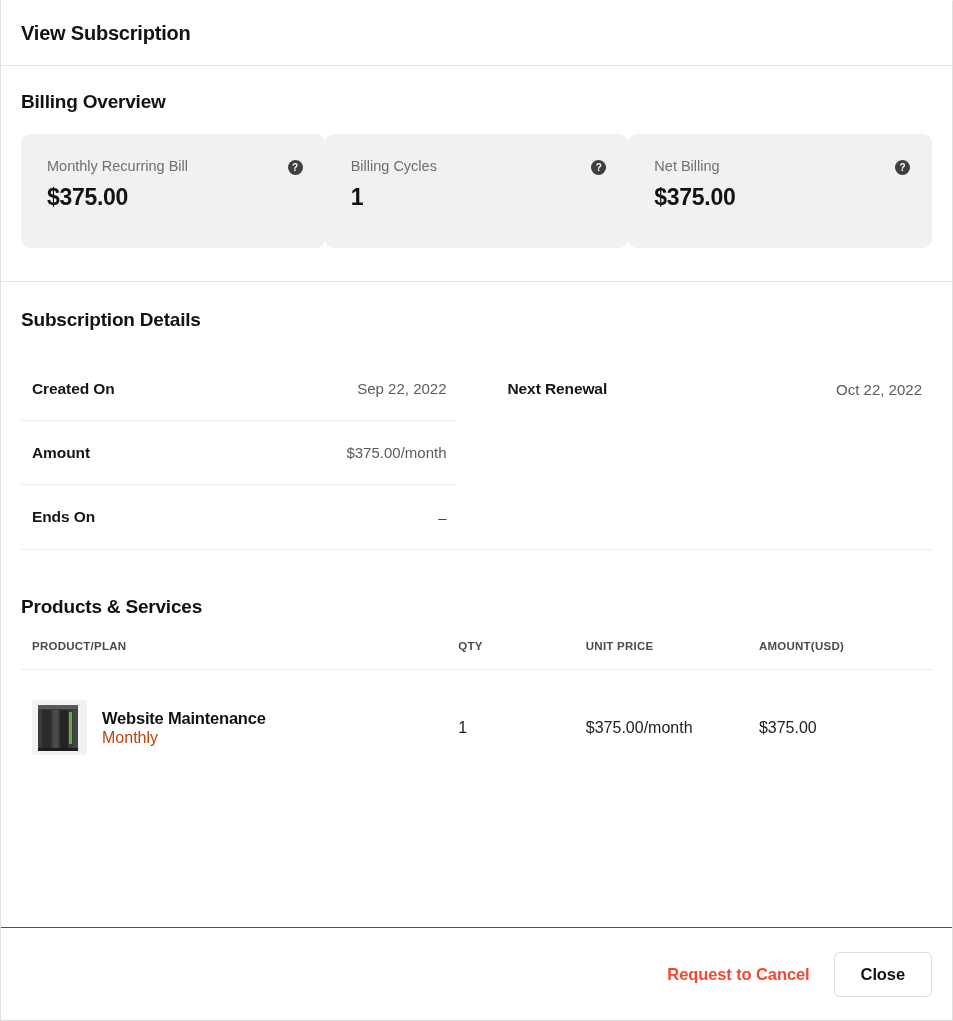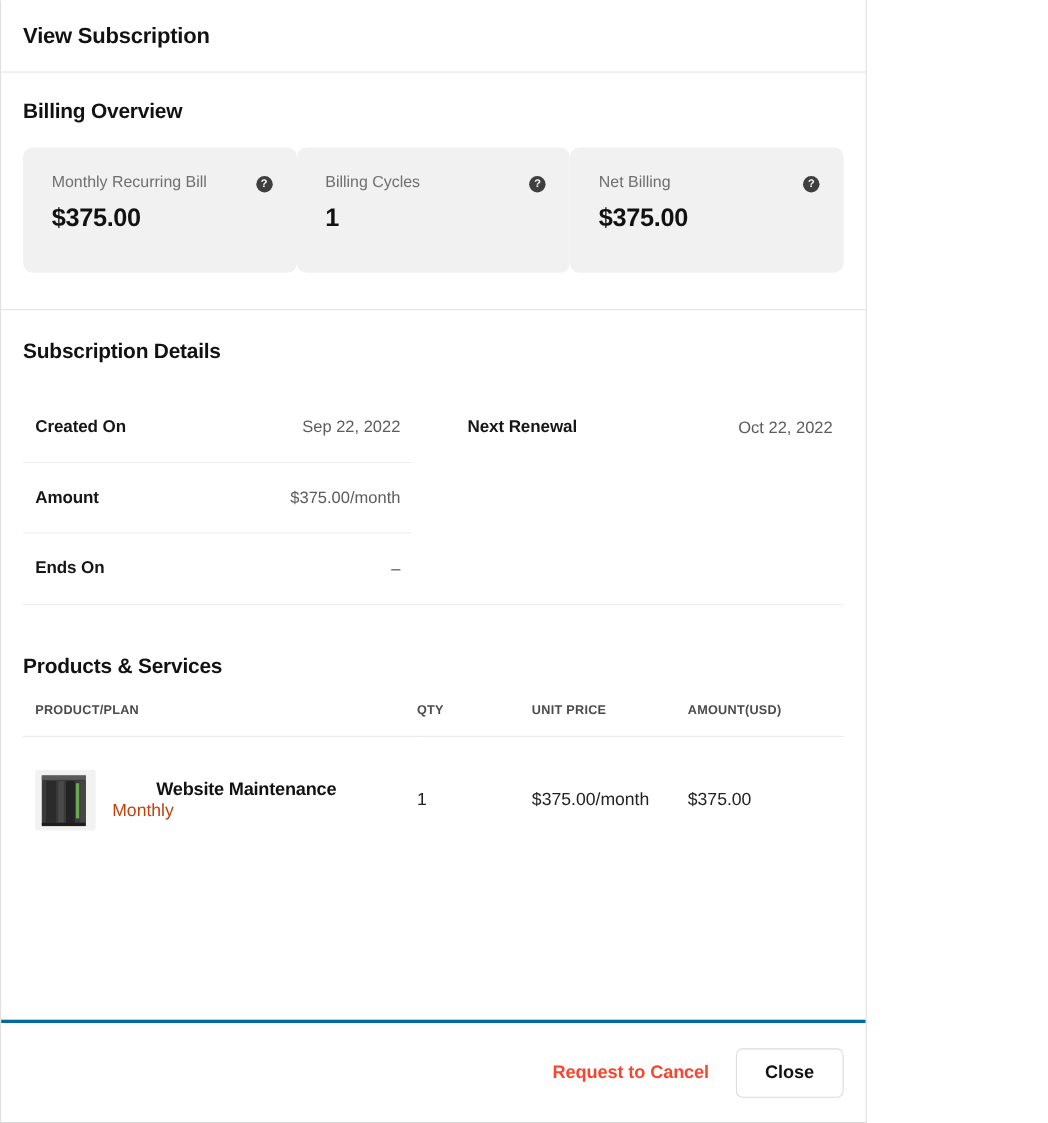--- a/index.html
+++ b/index.html
@@ -6,21 +6,21 @@
 
   html, body {
     width: 953px;
     height: 1021px;
     background: #ffffff;
     font-family: "Liberation Sans", sans-serif;
     -webkit-font-smoothing: antialiased;
   }
 
   .dialog {
-    width: 788px;
+    width: 953px;
     height: 1021px;
     background: #ffffff;
     border-left: 1px solid #e0e0e0;
     border-right: 1px solid #e0e0e0;
     border-top: 1px solid #ffffff;
     border-bottom: 1px solid #d8d8d8;
     display: flex;
     flex-direction: column;
     position: relative;
     overflow: hidden;
@@ -204,35 +204,34 @@
     position: relative;
     overflow: hidden;
   }
   .product-thumb svg { display: block; }
   .product-name {
     font-size: 16.5px;
     font-weight: bold;
     color: #121212;
     letter-spacing: -0.2px;
     line-height: 1.25;
-    margin-left: 40px;
   }
   .product-sub {
     font-size: 16px;
     color: #c2410c;
     margin-top: 1px;
   }
   .cell-plain {
     font-size: 16px;
     color: #222222;
   }
 
   
   .dialog-footer {
-    border-top: 3px solid #0369a1;
+    border-top: 1px solid #0369a1;
     height: 93px;
     flex: 0 0 auto;
     display: flex;
     align-items: center;
     justify-content: flex-end;
     gap: 20px;
     padding: 0 20px 0 20px;
   }
   .btn-link-danger {
     background: none;

